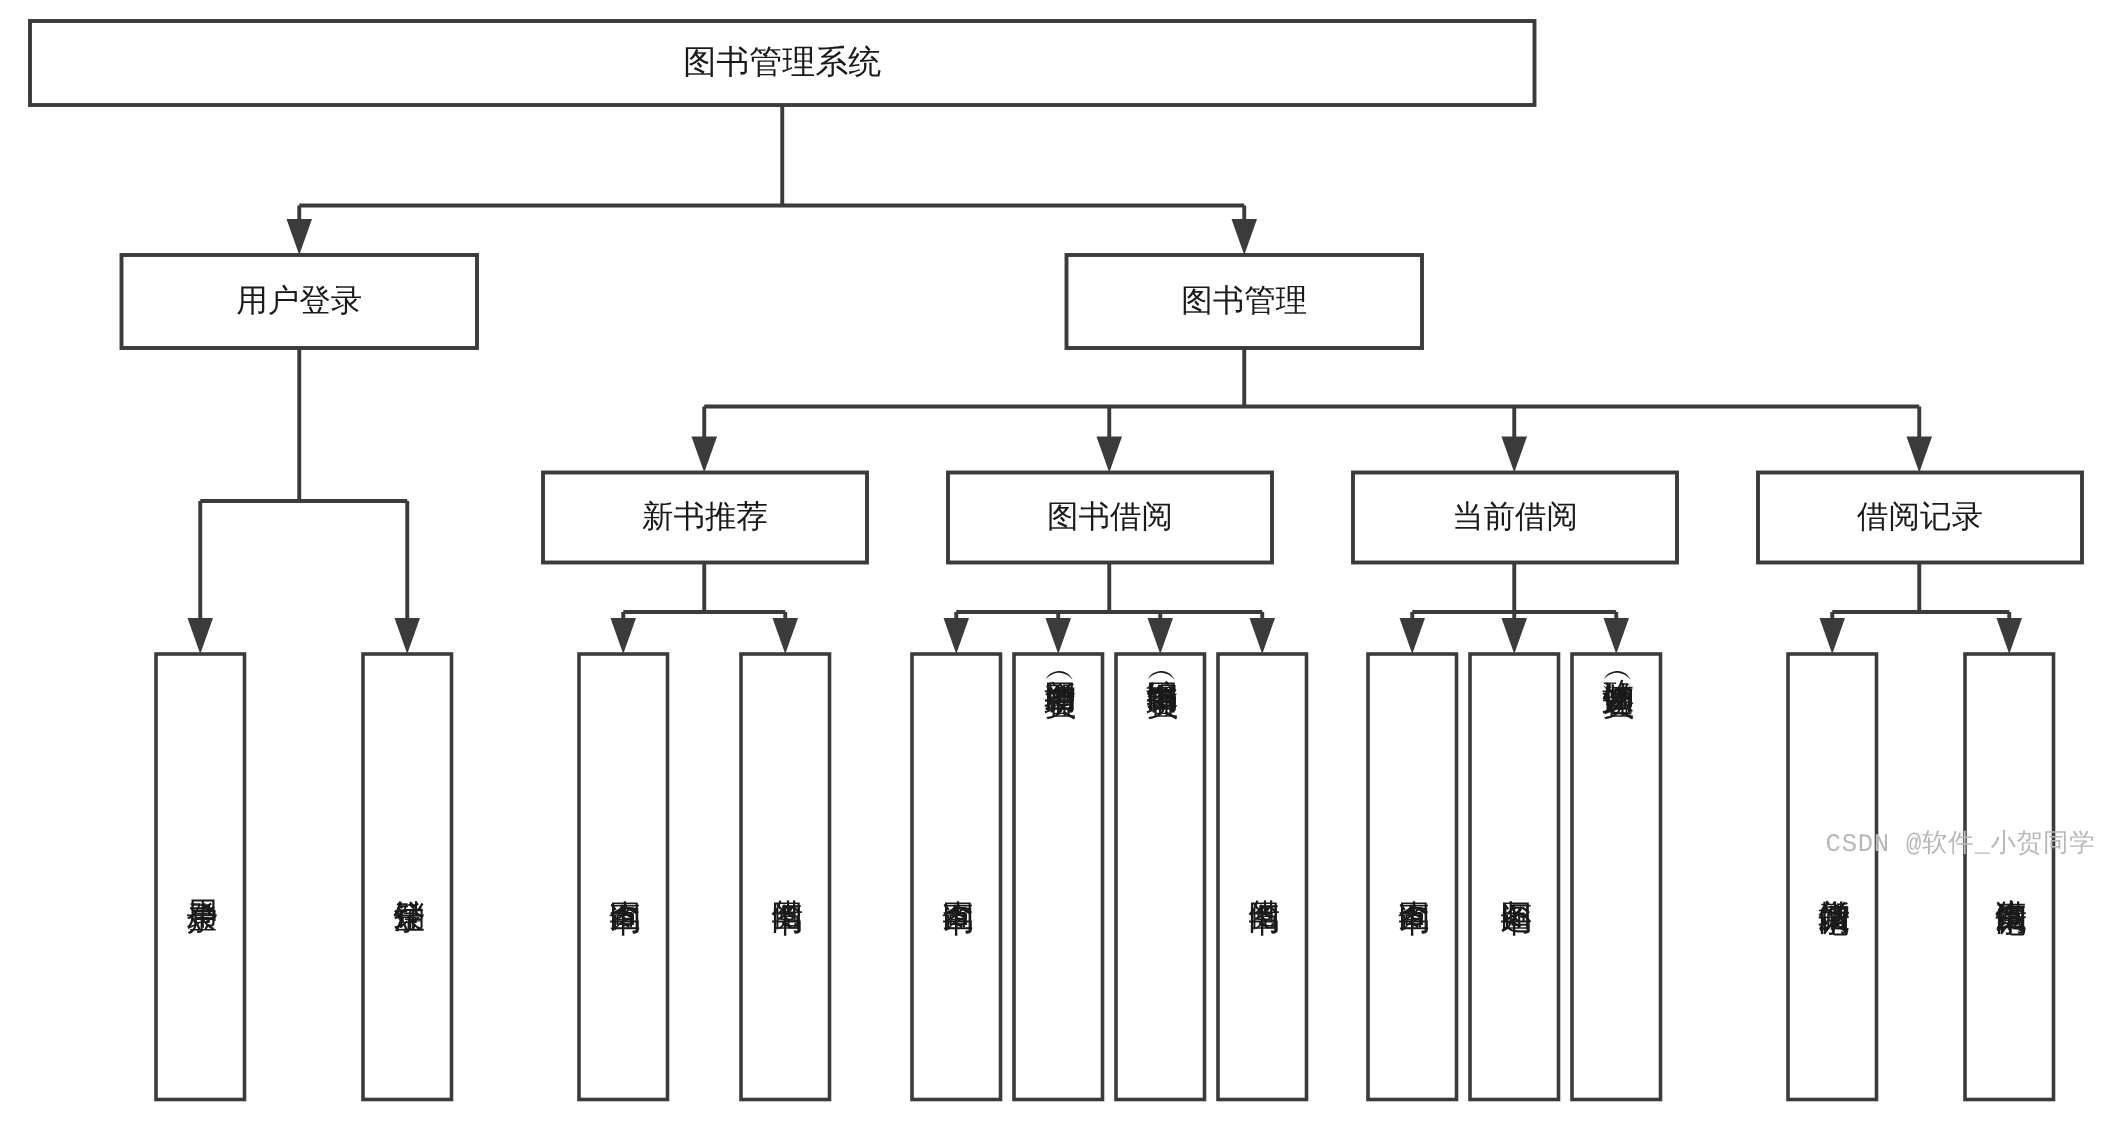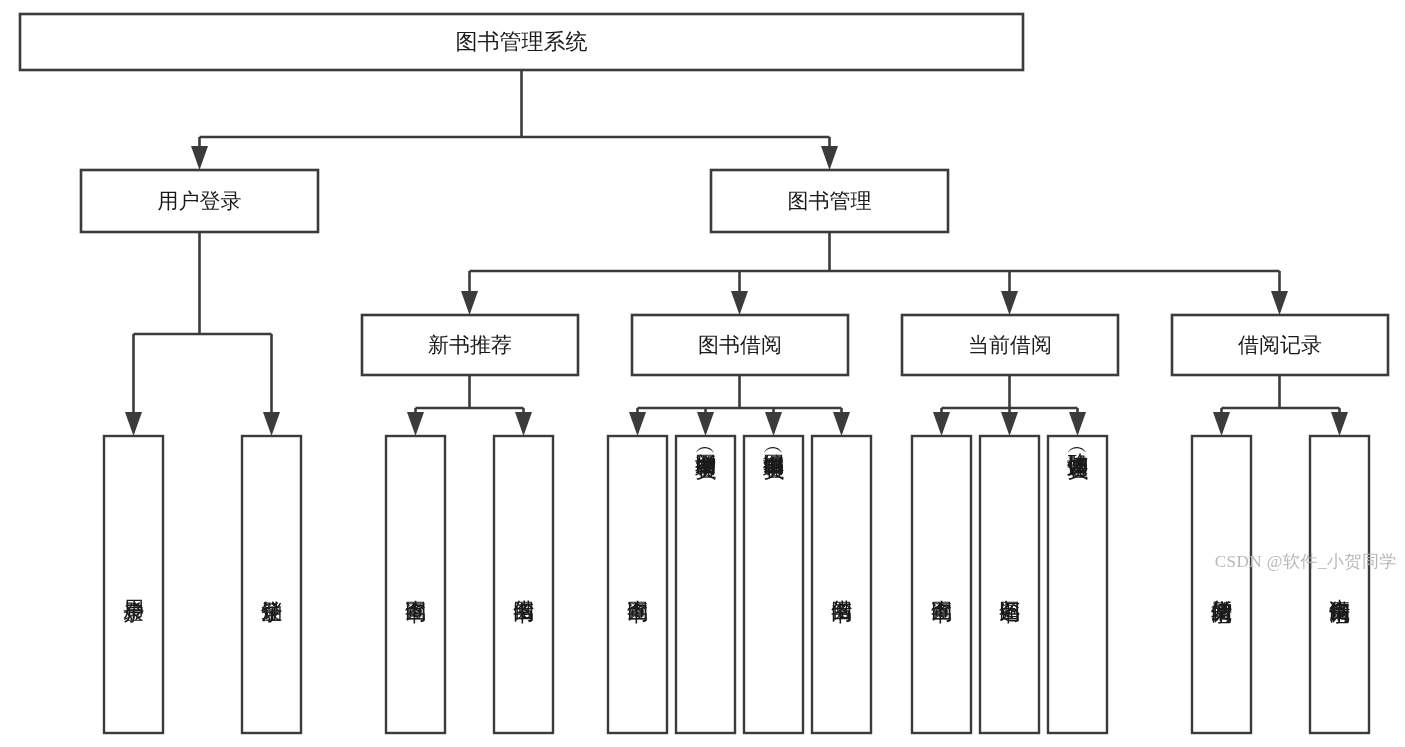--- a/index.html
+++ b/index.html
@@ -74,21 +74,21 @@
     font-size: 21px;
     line-height: 1.08;
     color: #1a1a1a;
     letter-spacing: 1px;
     white-space: nowrap;
   }
   #watermark {
     position: absolute;
     right: 8px;
     bottom: 4px;
-    font-family: Liberation Serif, serif;
+    font-family: Liberation Mono, monospace;
     font-size: 17px;
     color: #b8b8b8;
     letter-spacing: 0.5px;
     white-space: nowrap;
     margin-left: 44px;
   }
 </style>
 </head>
 <body>
 

